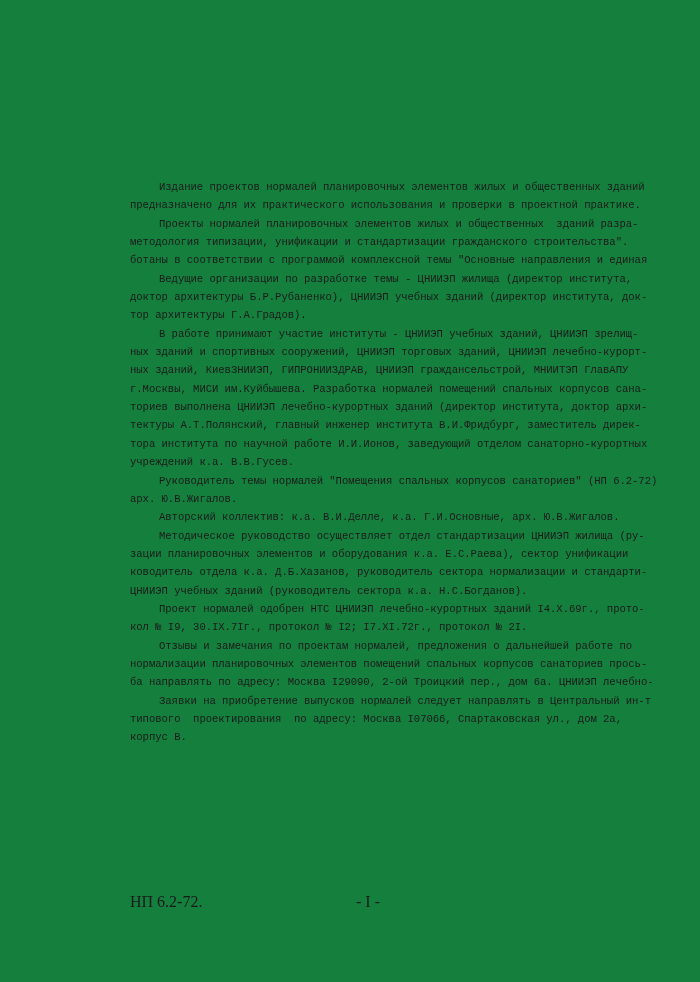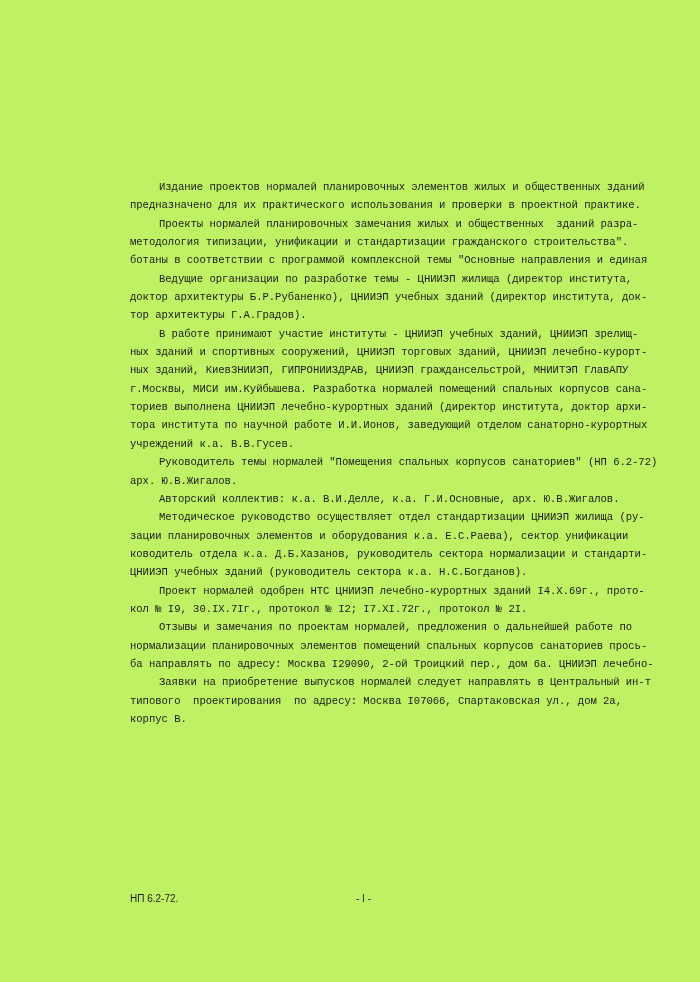--- a/index.html
+++ b/index.html
@@ -1,60 +1,61 @@
 <!DOCTYPE html>
 <html><head>
 <meta charset="utf-8">
 <style>
   html, body { margin: 0; padding: 0; background: #ffffff; }
   body { width: 700px; height: 982px; position: relative; overflow: hidden; }
   .page {
-    position: absolute; left: 0; top: 0; width: 700px; height: 982px; background: #bef264;
+    position: absolute; left: 0; top: 0; width: 700px; height: 982px; background: #15803d;
   }
   .text {
     position: absolute; left: 130px; top: 178px; width: 470px;
     font-family: "Liberation Mono", "DejaVu Sans Mono", monospace;
     font-size: 10.6px; line-height: 18.35px; color: #1a1a1a;
     letter-spacing: -0.05px;
   }
   .line { white-space: pre; height: 18.35px; overflow: visible; }
   .line.indent { padding-left: 29px; }
   .footer {
     position: absolute; top: 893px; left: 130px; width: 470px; height: 20px;
-    font-family: Liberation Sans, sans-serif;
-    font-size: 10px; color: #1a1a1a;
+    font-family: Liberation Serif, serif;
+    font-size: 16px; color: #1a1a1a;
   }
   .footer .doc-code { position: absolute; left: 0; top: 0; }
   .footer .page-num { position: absolute; left: 226px; top: 0; }
 </style>
 </head>
 <body>
 
 <div class="page">
   <div class="text" id="body-text">
       <div>
         <div class="line indent">Издание проектов нормалей планировочных элементов жилых и общественных зданий</div>
         <div class="line">предназначено для их практического использования и проверки в проектной практике.</div>
       </div>
       <div>
-        <div class="line indent">Проекты нормалей планировочных замечания жилых и общественных  зданий разра-</div>
+        <div class="line indent">Проекты нормалей планировочных элементов жилых и общественных  зданий разра-</div>
         <div class="line">методология типизации, унификации и стандартизации гражданского строительства".</div>
         <div class="line">ботаны в соответствии с программой комплексной темы "Основные направления и единая</div>
       </div>
       <div>
         <div class="line indent">Ведущие организации по разработке темы - ЦНИИЭП жилища (директор института,</div>
         <div class="line">доктор архитектуры Б.Р.Рубаненко), ЦНИИЭП учебных зданий (директор института, док-</div>
         <div class="line">тор архитектуры Г.А.Градов).</div>
       </div>
       <div>
         <div class="line indent">В работе принимают участие институты - ЦНИИЭП учебных зданий, ЦНИИЭП зрелищ-</div>
         <div class="line">ных зданий и спортивных сооружений, ЦНИИЭП торговых зданий, ЦНИИЭП лечебно-курорт-</div>
         <div class="line">ных зданий, КиевЗНИИЭП, ГИПРОНИИЗДРАВ, ЦНИИЭП граждансельстрой, МНИИТЭП ГлавАПУ</div>
         <div class="line">г.Москвы, МИСИ им.Куйбышева. Разработка нормалей помещений спальных корпусов сана-</div>
         <div class="line">ториев выполнена ЦНИИЭП лечебно-курортных зданий (директор института, доктор архи-</div>
+        <div class="line">тектуры А.Т.Полянский, главный инженер института В.И.Фридбург, заместитель дирек-</div>
         <div class="line">тора института по научной работе И.И.Ионов, заведующий отделом санаторно-курортных</div>
         <div class="line">учреждений к.а. В.В.Гусев.</div>
       </div>
       <div>
         <div class="line indent">Руководитель темы нормалей "Помещения спальных корпусов санаториев" (НП 6.2-72)</div>
         <div class="line">арх. Ю.В.Жигалов.</div>
       </div>
       <div>
         <div class="line indent">Авторский коллектив: к.а. В.И.Делле, к.а. Г.И.Основные, арх. Ю.В.Жигалов.</div>
       </div>

